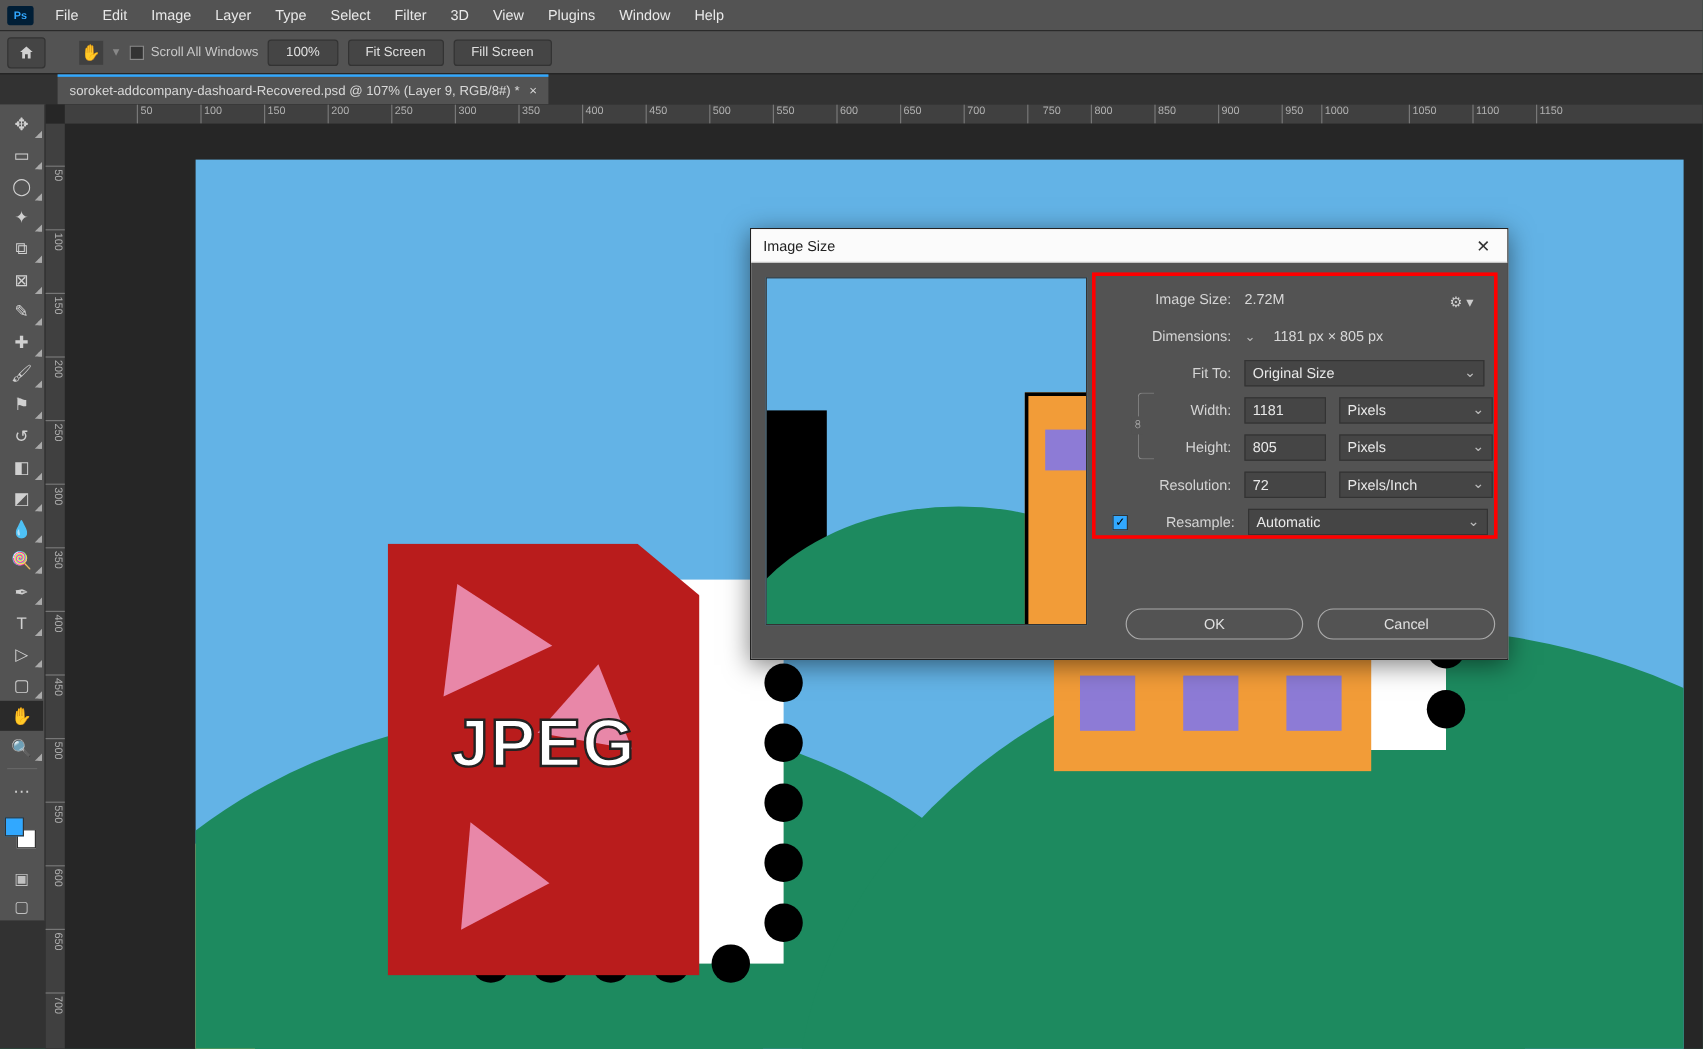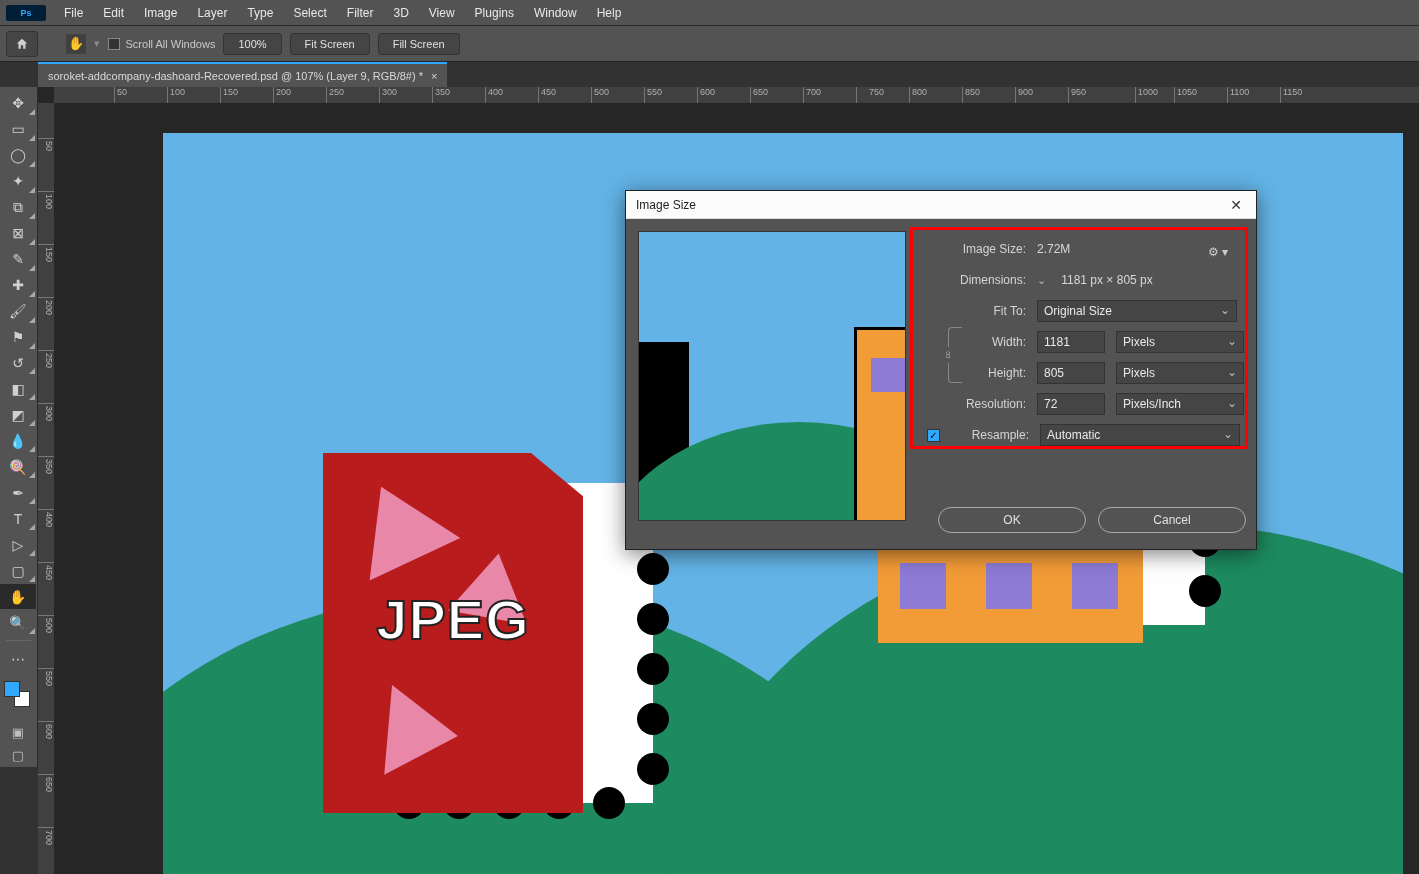--- a/index.html
+++ b/index.html
@@ -1,26 +1,26 @@
 <!DOCTYPE html>
 <html><head>
 <meta charset="utf-8">
 <style>
 * { margin: 0; padding: 0; box-sizing: border-box; font-family: -apple-system, "Segoe UI", Tahoma, sans-serif; }
 body { background: #323232; width: 1419px; height: 874px; overflow: hidden; position: relative; color: #e0e0e0; font-size: 11px; }
 .menubar { height: 25px; background: #535353; display: flex; align-items: center; padding-left: 6px; gap: 4px; }
-.ps-logo { width: 40px; height: 16px; background: #001e36; color: #31a8ff; font-weight: bold; font-size: 9px; display: flex; align-items: center; justify-content: center; border-radius: 2px; margin-right: 6px; }
+.ps-logo { width: 22px; height: 16px; background: #001e36; color: #31a8ff; font-weight: bold; font-size: 9px; display: flex; align-items: center; justify-content: center; border-radius: 2px; margin-right: 6px; }
 .menubar span { padding: 4px 8px; color: #e8e8e8; font-size: 12px; }
 .optbar { height: 36px; background: #535353; border-top: 1px solid #2a2a2a; display: flex; align-items: center; padding-left: 6px; gap: 8px; }
 .home-btn { width: 32px; height: 26px; background: #454545; border: 1px solid #333; border-radius: 3px; display: flex; align-items: center; justify-content: center; }
 .hand-ico { width: 20px; height: 20px; background: #404040; display: flex; align-items: center; justify-content: center; font-size: 13px; color: #ddd; }
 .chk { display: flex; align-items: center; gap: 6px; font-size: 11px; color: #c8c8c8; }
 .chk-box { width: 12px; height: 12px; border: 1px solid #888; background: #333; }
 .opt-btn { padding: 4px 14px; background: #454545; border: 1px solid #333; border-radius: 3px; font-size: 11px; color: #e0e0e0; }
-.tabstrip { height: 26px; background: #323232; padding-left: 38px; display: flex; align-items: stretch; border-top: 1px solid #222; }
+.tabstrip { height: 26px; background: #323232; padding-left: 48px; display: flex; align-items: stretch; border-top: 1px solid #222; }
 .doc-tab { background: #535353; color: #d8d8d8; font-size: 11px; padding: 5px 10px; display: flex; align-items: center; gap: 8px; border-top: 2px solid #31a8ff; }
 .toolbox { position: absolute; left: 0; top: 87px; width: 38px; background: #535353; display: flex; flex-direction: column; padding-top: 4px; gap: 1px; height: 680px; border-right: 1px solid #2a2a2a; }
 .toolbox .t { width: 36px; height: 25px; display: flex; align-items: center; justify-content: center; color: #d0d0d0; font-size: 14px; position: relative; }
 .toolbox .t.sel { background: #2a2a2a; }
 .toolbox .t.tri::after { content:''; position:absolute; right:1px; bottom:1px; border:3px solid transparent; border-right-color:#aaa; border-bottom-color:#aaa; width:0; height:0; }
 .colors { width: 38px; padding: 8px 4px; display: flex; flex-direction: column; gap: 3px; }
 .fgbg { position: relative; width: 26px; height: 26px; margin-bottom: 6px; }
 .fg { position: absolute; top: 0; left: 0; width: 16px; height: 16px; background: #31a8ff; border: 1px solid #333; }
 .bg { position: absolute; bottom: 0; right: 0; width: 16px; height: 16px; background: #fff; border: 1px solid #333; }
 .bot-ic { width: 36px; height: 22px; display: flex; align-items: center; justify-content: center; color: #c0c0c0; font-size: 13px; }
@@ -154,21 +154,21 @@
       <div class="rh-num" style="left: 537px;">500</div>
       <div class="rh-num" style="left: 590px;">550</div>
       <div class="rh-num" style="left: 643px;">600</div>
       <div class="rh-num" style="left: 696px;">650</div>
       <div class="rh-num" style="left: 749px;">700</div>
       <div class="rh-num" style="left: 802px; padding-left: 12px;">750</div>
       <div class="rh-num" style="left: 855px;">800</div>
       <div class="rh-num" style="left: 908px;">850</div>
       <div class="rh-num" style="left: 961px;">900</div>
       <div class="rh-num" style="left: 1014px;">950</div>
-      <div class="rh-num" style="left: 1081px;">1000</div>
+      <div class="rh-num" style="left: 1047px;">1000</div>
       <div class="rh-num" style="left: 1120px;">1050</div>
       <div class="rh-num" style="left: 1173px;">1100</div>
       <div class="rh-num" style="left: 1226px;">1150</div>
     </div>
   <div class="ruler-v" id="rv">
       <div class="rv-num" style="top: 35px;">50</div>
       <div class="rv-num" style="top: 88px;">100</div>
       <div class="rv-num" style="top: 141px;">150</div>
       <div class="rv-num" style="top: 194px;">200</div>
       <div class="rv-num" style="top: 247px;">250</div>

